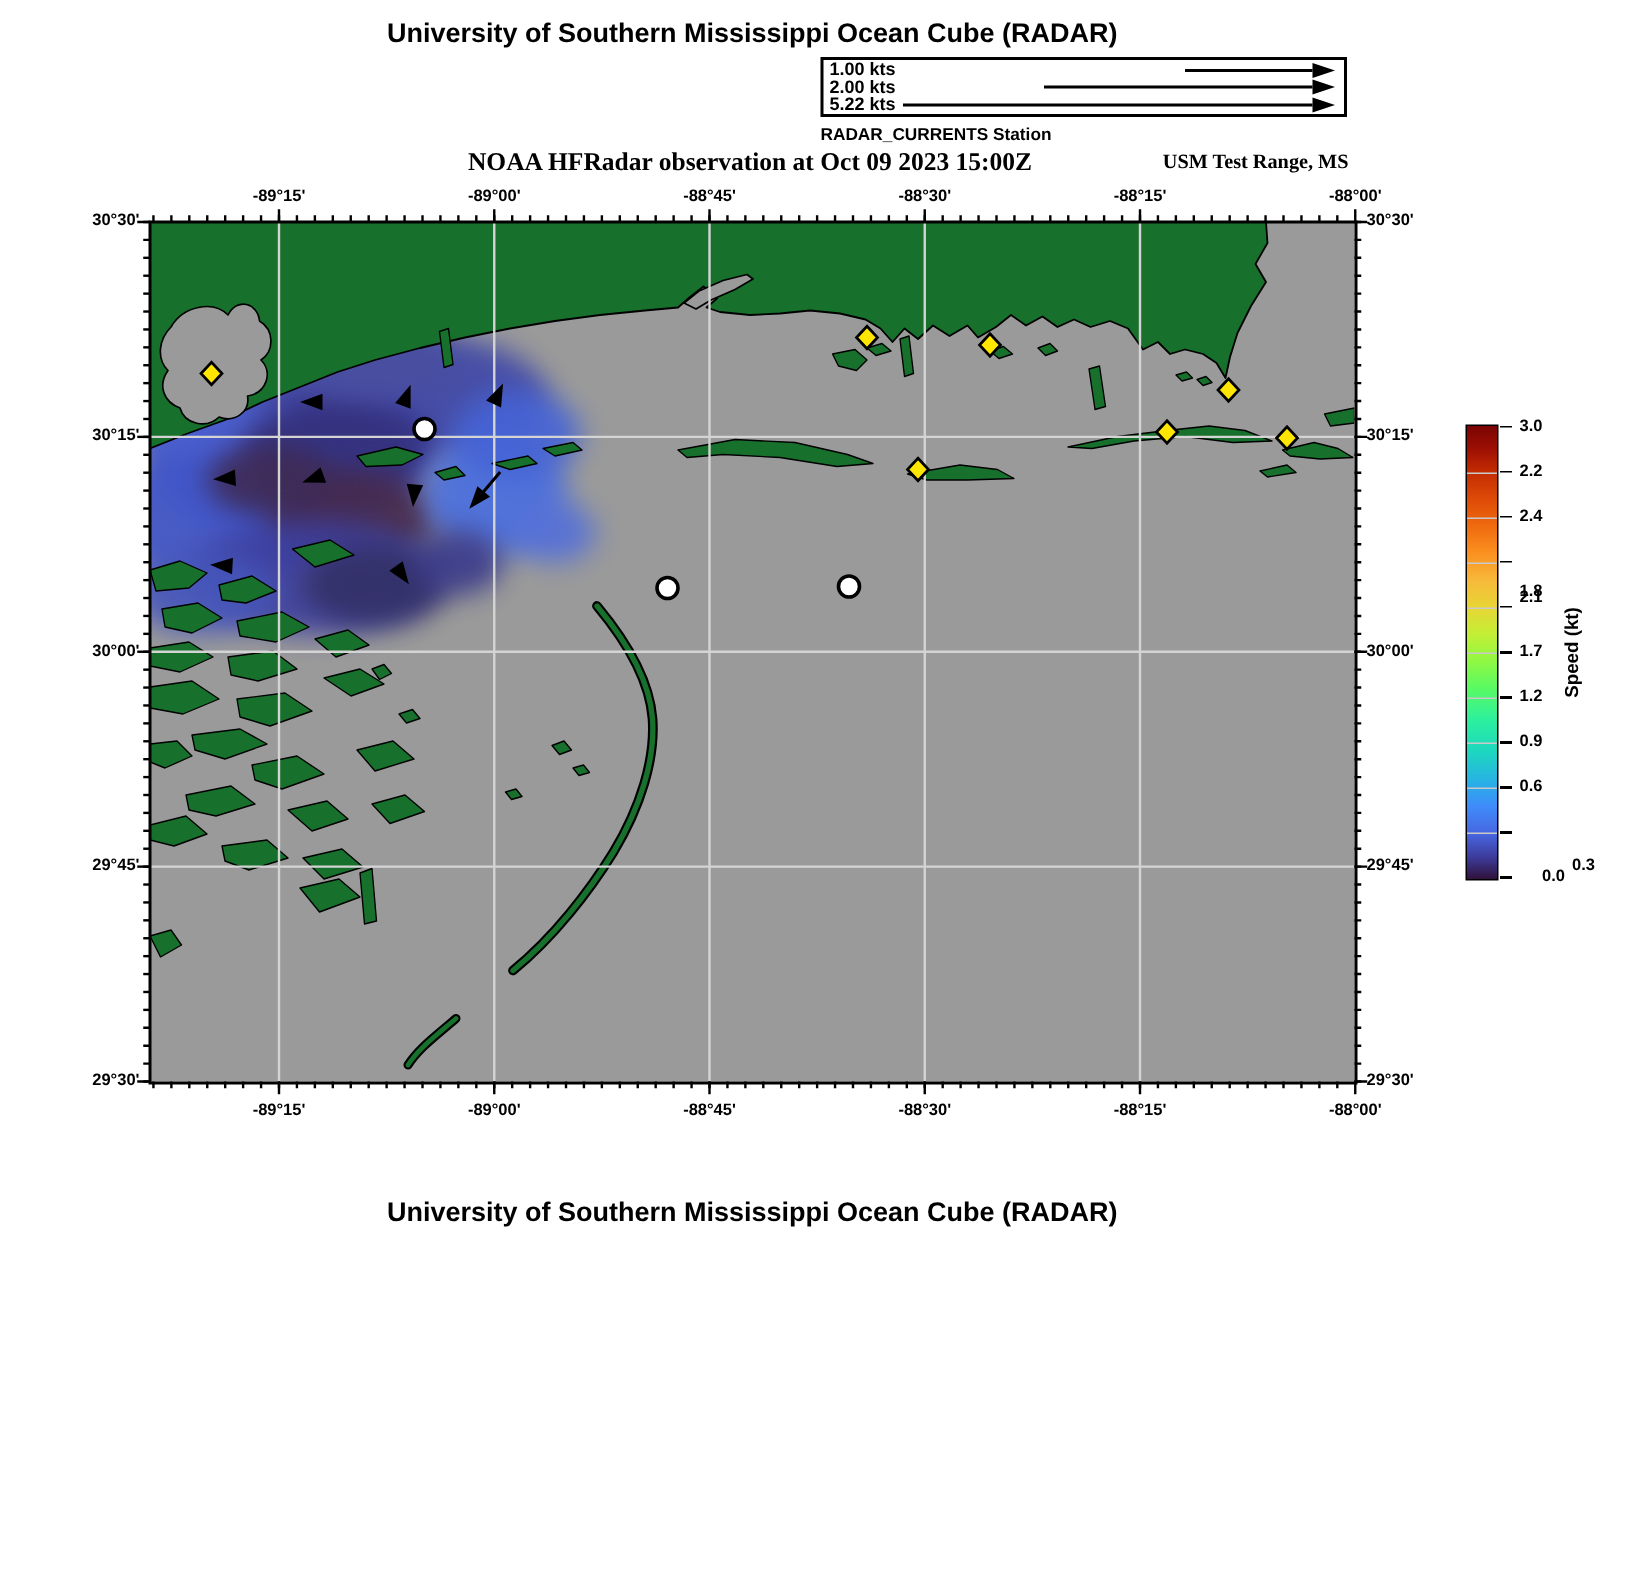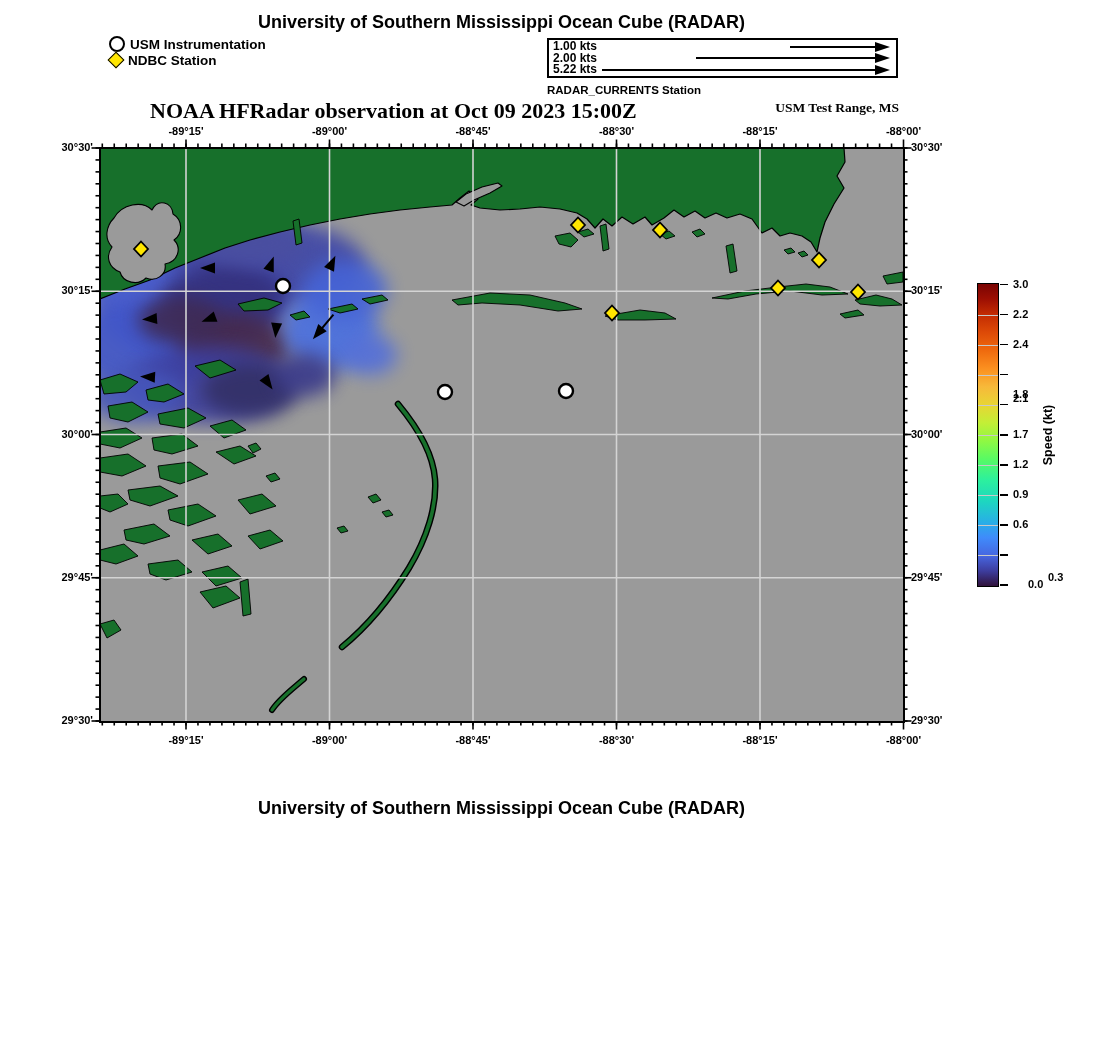--- a/index.html
+++ b/index.html
@@ -12,22 +12,22 @@
   .lg-circle{width:12px;height:12px;border:2.4px solid #000;border-radius:50%;background:#fff;flex:0 0 auto;}
   .lg-diamond{width:10px;height:10px;border:1.7px solid #000;background:#ffe600;transform:rotate(45deg);flex:0 0 auto;margin:0 1px;}
   .scalebox{position:absolute;left:547px;top:38px;width:351px;height:40px;border:2px solid #000;
             box-sizing:border-box;background:#fff;display:flex;flex-direction:column;justify-content:space-around;padding:1px 0;}
   .scale-row{position:relative;height:11.5px;line-height:11.5px;font-size:12px;font-weight:bold;}
   .scale-row .s-label{margin-left:4px;}
   .s-arrow{position:absolute;right:6px;top:50%;transform:translateY(-50%);display:flex;align-items:center;}
   .s-shaft{height:1.6px;background:#000;}
   .s-head{width:0;height:0;border-left:15px solid #000;border-top:5.5px solid transparent;border-bottom:5.5px solid transparent;}
   .scale-caption{position:absolute;left:547px;top:84px;font-size:11.5px;font-weight:bold;}
-  .subtitle{position:absolute;left:150px;top:98px;width:700px;text-align:left;
-            font-family:"Liberation Serif",serif;font-size:22px;font-weight:bold;}
+  .subtitle{position:absolute;left:150px;top:98px;width:700px;text-align:center;
+            font-family:"Liberation Serif",serif;font-size:17px;font-weight:bold;}
   .range-label{position:absolute;left:697px;top:100px;width:202px;text-align:right;
                font-family:"Liberation Serif",serif;font-size:13.5px;font-weight:bold;}
   .map{position:absolute;left:100px;top:148px;width:803px;height:573px;background:#9a9a9a;overflow:hidden;}
   .map svg{position:absolute;left:0;top:0;}
   #field-layer{position:absolute;inset:0;}
   .speed-patch{position:absolute;border-radius:50%;filter:blur(9px);opacity:.9;}
   .map-frame{position:absolute;left:99px;top:147px;width:806px;height:576px;border:2.5px solid #000;box-sizing:border-box;pointer-events:none;}
   .xlab{position:absolute;width:70px;text-align:center;font-size:11px;font-weight:bold;}
   .ylab-l{position:absolute;width:55px;text-align:right;font-size:11px;font-weight:bold;}
   .ylab-r{position:absolute;width:60px;text-align:left;font-size:11px;font-weight:bold;}
@@ -44,30 +44,20 @@
   .footer-title{position:absolute;left:100px;top:798px;width:803px;text-align:center;
                 font-size:18px;font-weight:bold;}
 </style>
 </head>
 <body>
 
 <div class="page">
 
   <div class="fig-title">University of Southern Mississippi Ocean Cube (RADAR)</div>
 
-  <div class="legend">
-    <div class="legend-row">
-      <span class="lg-circle"></span>
-      <span>USM Instrumentation</span>
-    </div>
-    <div class="legend-row">
-      <span class="lg-diamond"></span>
-      <span>NDBC Station</span>
-    </div>
-  </div>
 
   <div class="scalebox">
     <div class="scale-row">
       <span class="s-label">1.00 kts</span>
       <span class="s-arrow">
           <span class="s-shaft" id="shaft0" style="width: 85px;"></span>
           <span class="s-head"></span>
         </span>
     </div>
     <div class="scale-row">

